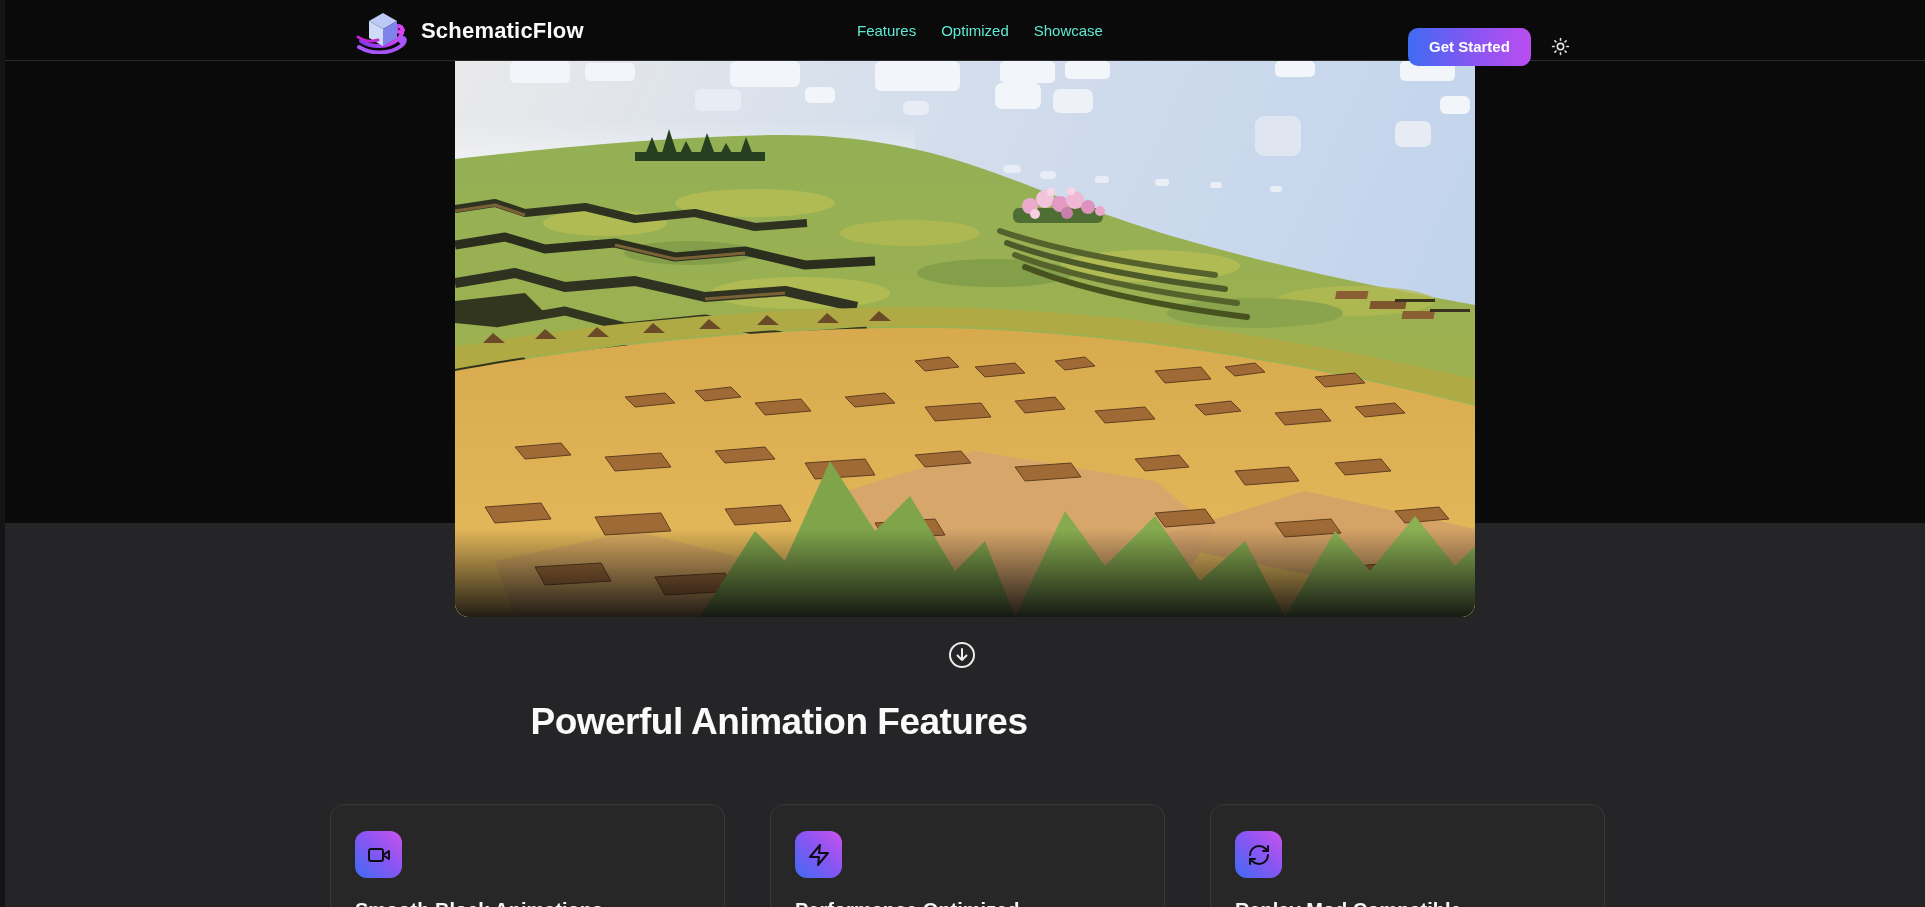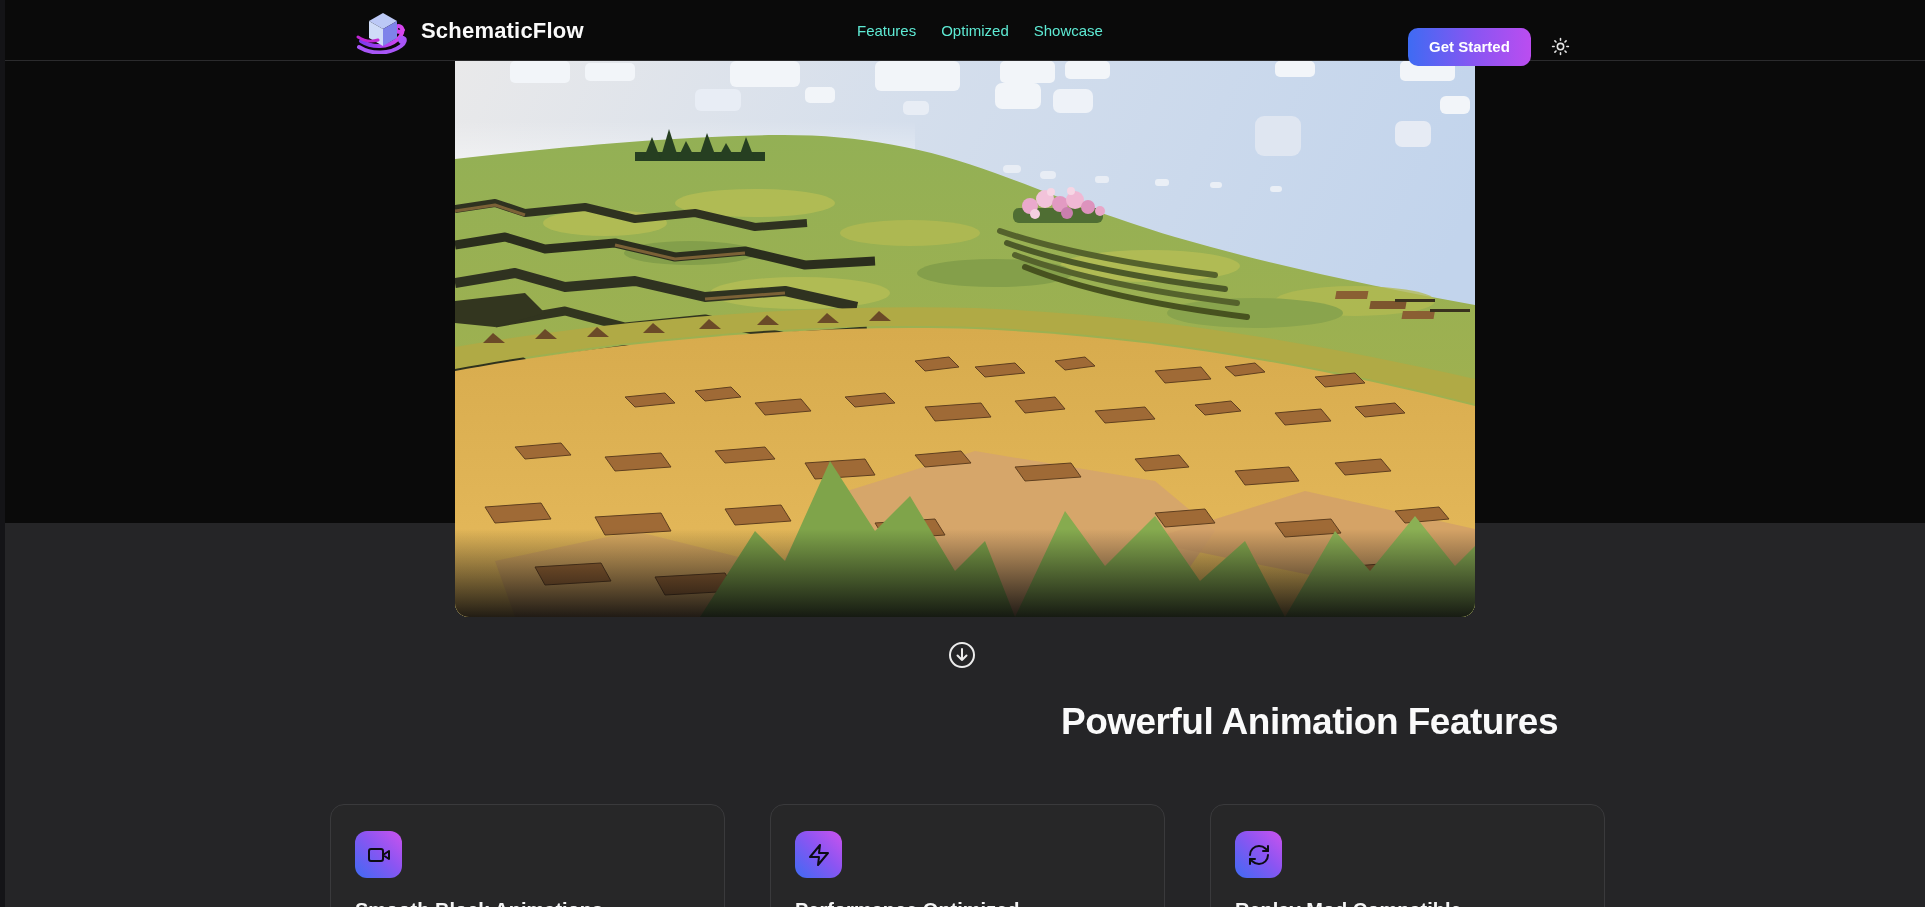--- a/index.html
+++ b/index.html
@@ -29,21 +29,21 @@
 
   
   .video-frame { position:absolute; left:455px; top:61px; width:1020px; height:556px;
                  border-radius:0 0 14px 14px; overflow:hidden; background:#000; cursor:pointer; }
   .video-frame svg { display:block; }
 
   
   .scroll-ind { position:absolute; left:948px; top:641px; width:28px; height:28px; cursor:pointer; }
 
   
-  .features-heading { position:absolute; left:0; top:701px; width:1558px; text-align:right;
+  .features-heading { position:absolute; left:0; top:701px; width:1558px; text-align:center;
                       color:#fafafa; font-size:37px; font-weight:bold; letter-spacing:-.5px; }
   .cards { position:absolute; left:330px; top:804px; display:flex; gap:45px; }
   .card { width:395px; height:190px; background:#272728; border:1px solid #3a3a3c; border-radius:14px;
           padding:26px 24px; }
   .tile { width:47px; height:47px; border-radius:12px; display:flex; align-items:center; justify-content:center;
           background:linear-gradient(45deg,#3e6bf3 0%, #8a55f2 55%, #cb53ee 100%); }
   .card h3 { margin-top:21px; color:#f5f5f5; font-size:20px; font-weight:bold; }
 </style>
 </head>
 <body>

